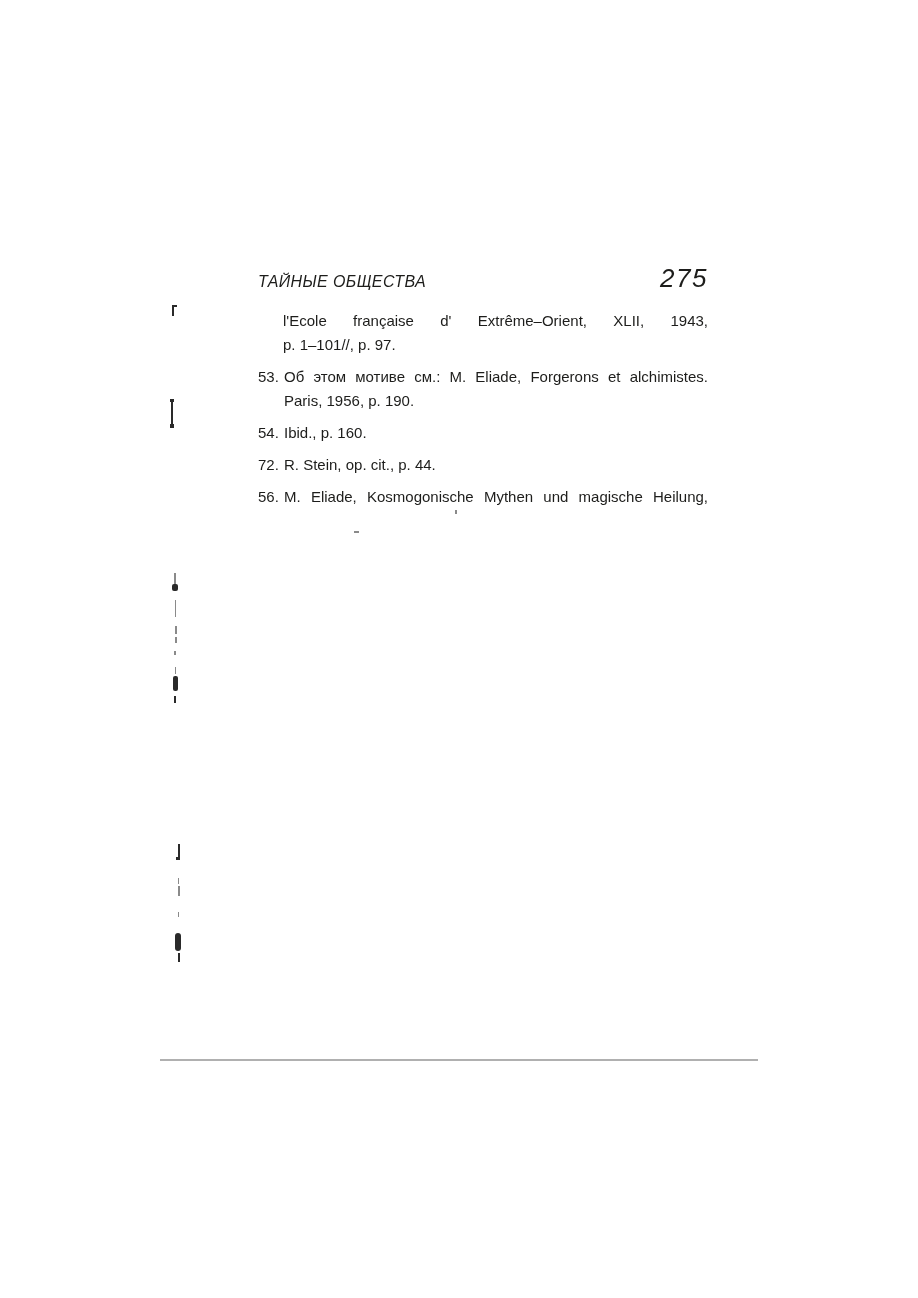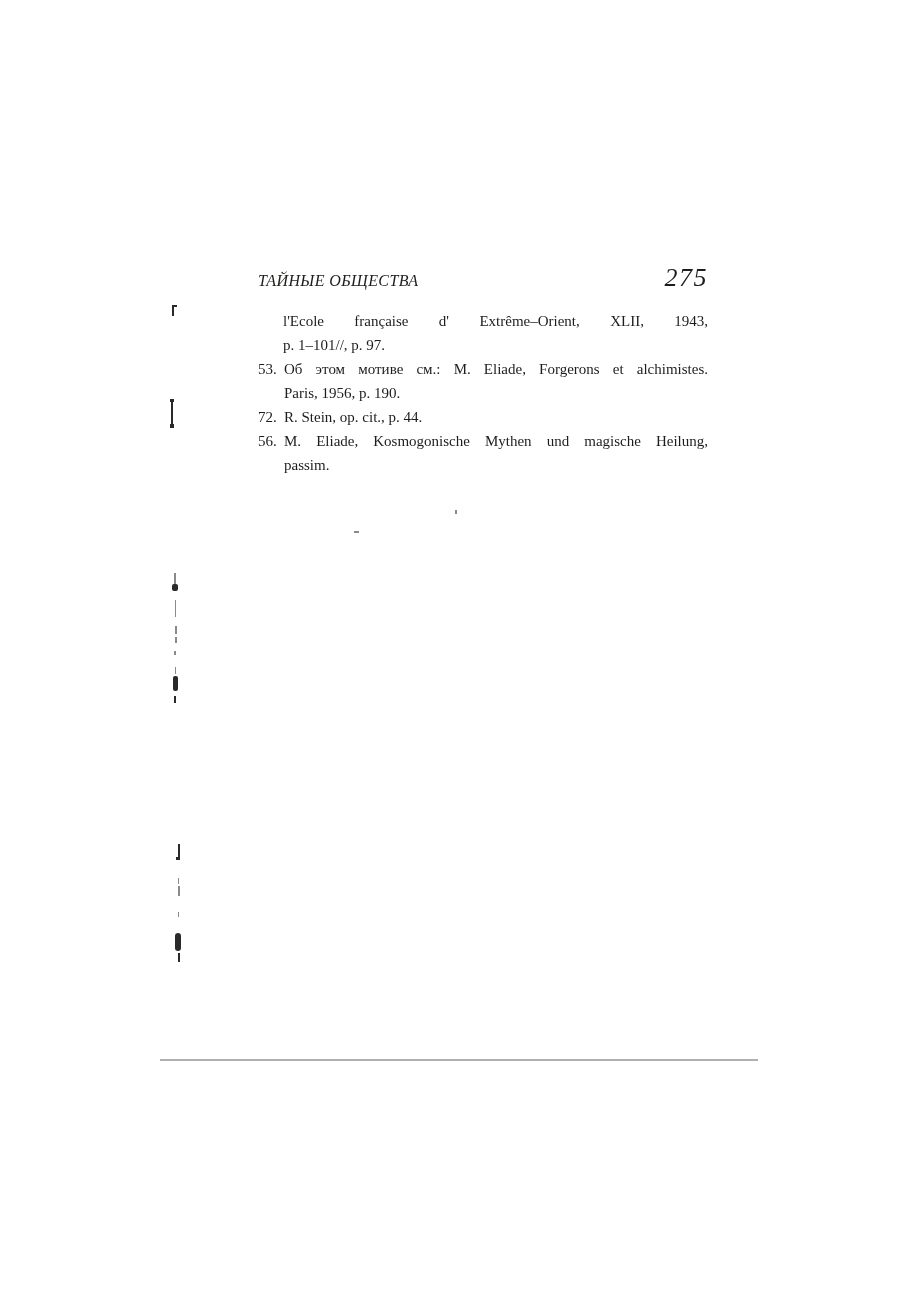--- a/index.html
+++ b/index.html
@@ -7,21 +7,21 @@
     padding: 0;
     background: #ffffff;
   }
   .sheet {
     position: relative;
     width: 918px;
     height: 1298px;
     background: #ffffff;
     overflow: hidden;
     color: #1d1d1b;
-    font-family: Liberation Serif, serif;
+    font-family: Liberation Sans, sans-serif;
   }
   .header {
     position: absolute;
     left: 258px;
     top: 263px;
     width: 450px;
     display: flex;
     justify-content: space-between;
     align-items: baseline;
   }
@@ -38,21 +38,21 @@
   }
   .textblock {
     position: absolute;
     left: 258px;
     top: 309px;
     width: 450px;
     font-size: 15px;
     line-height: 24px;
   }
   .cont { padding-left: 25px; }
-  .note { position: relative; padding-left: 26px; }
+  .note { position: relative; padding-left: 26px; margin-top: 8px; }
   .note .num { position: absolute; left: 0; top: 0; }
   .jline {
     text-align: justify;
     text-align-last: justify;
   }
   .rule {
     position: absolute;
     left: 160px;
     top: 1059px;
     width: 598px;
@@ -81,30 +81,33 @@
       <div class="jline">l'Ecole française d' Extrême–Orient, XLII, 1943,</div>
       <div>p. 1–101//, p. 97.</div>
     </div>
 
     <div class="note">
       <span class="num">53.</span>
       <div class="jline">Об этом мотиве см.: M. Eliade, Forgerons et alchimistes.</div>
       <div>Paris, 1956, p. 190.</div>
     </div>
 
+    <div class="note">
+      <span class="num">54.</span>
+      <div>Ibid., p. 160.</div>
+    </div>
 
     <div class="note">
       <span class="num">72.</span>
       <div>R. Stein, op. cit., p. 44.</div>
     </div>
 
     <div class="note">
       <span class="num">56.</span>
       <div class="jline">M. Eliade, Kosmogonische Mythen und magische Heilung,</div>
-      <div>passim.</div>
     </div>
 
   </div>
 
   <div class="artifact" style="left:172px;top:305px;width:2px;height:11px"></div>
   <div class="artifact" style="left:172px;top:305px;width:5px;height:2px"></div>
 
   <div class="artifact" style="left:171px;top:400px;width:2px;height:28px"></div>
   <div class="artifact" style="left:170px;top:399px;width:4px;height:3px"></div>
   <div class="artifact" style="left:170px;top:424px;width:4px;height:4px"></div>

